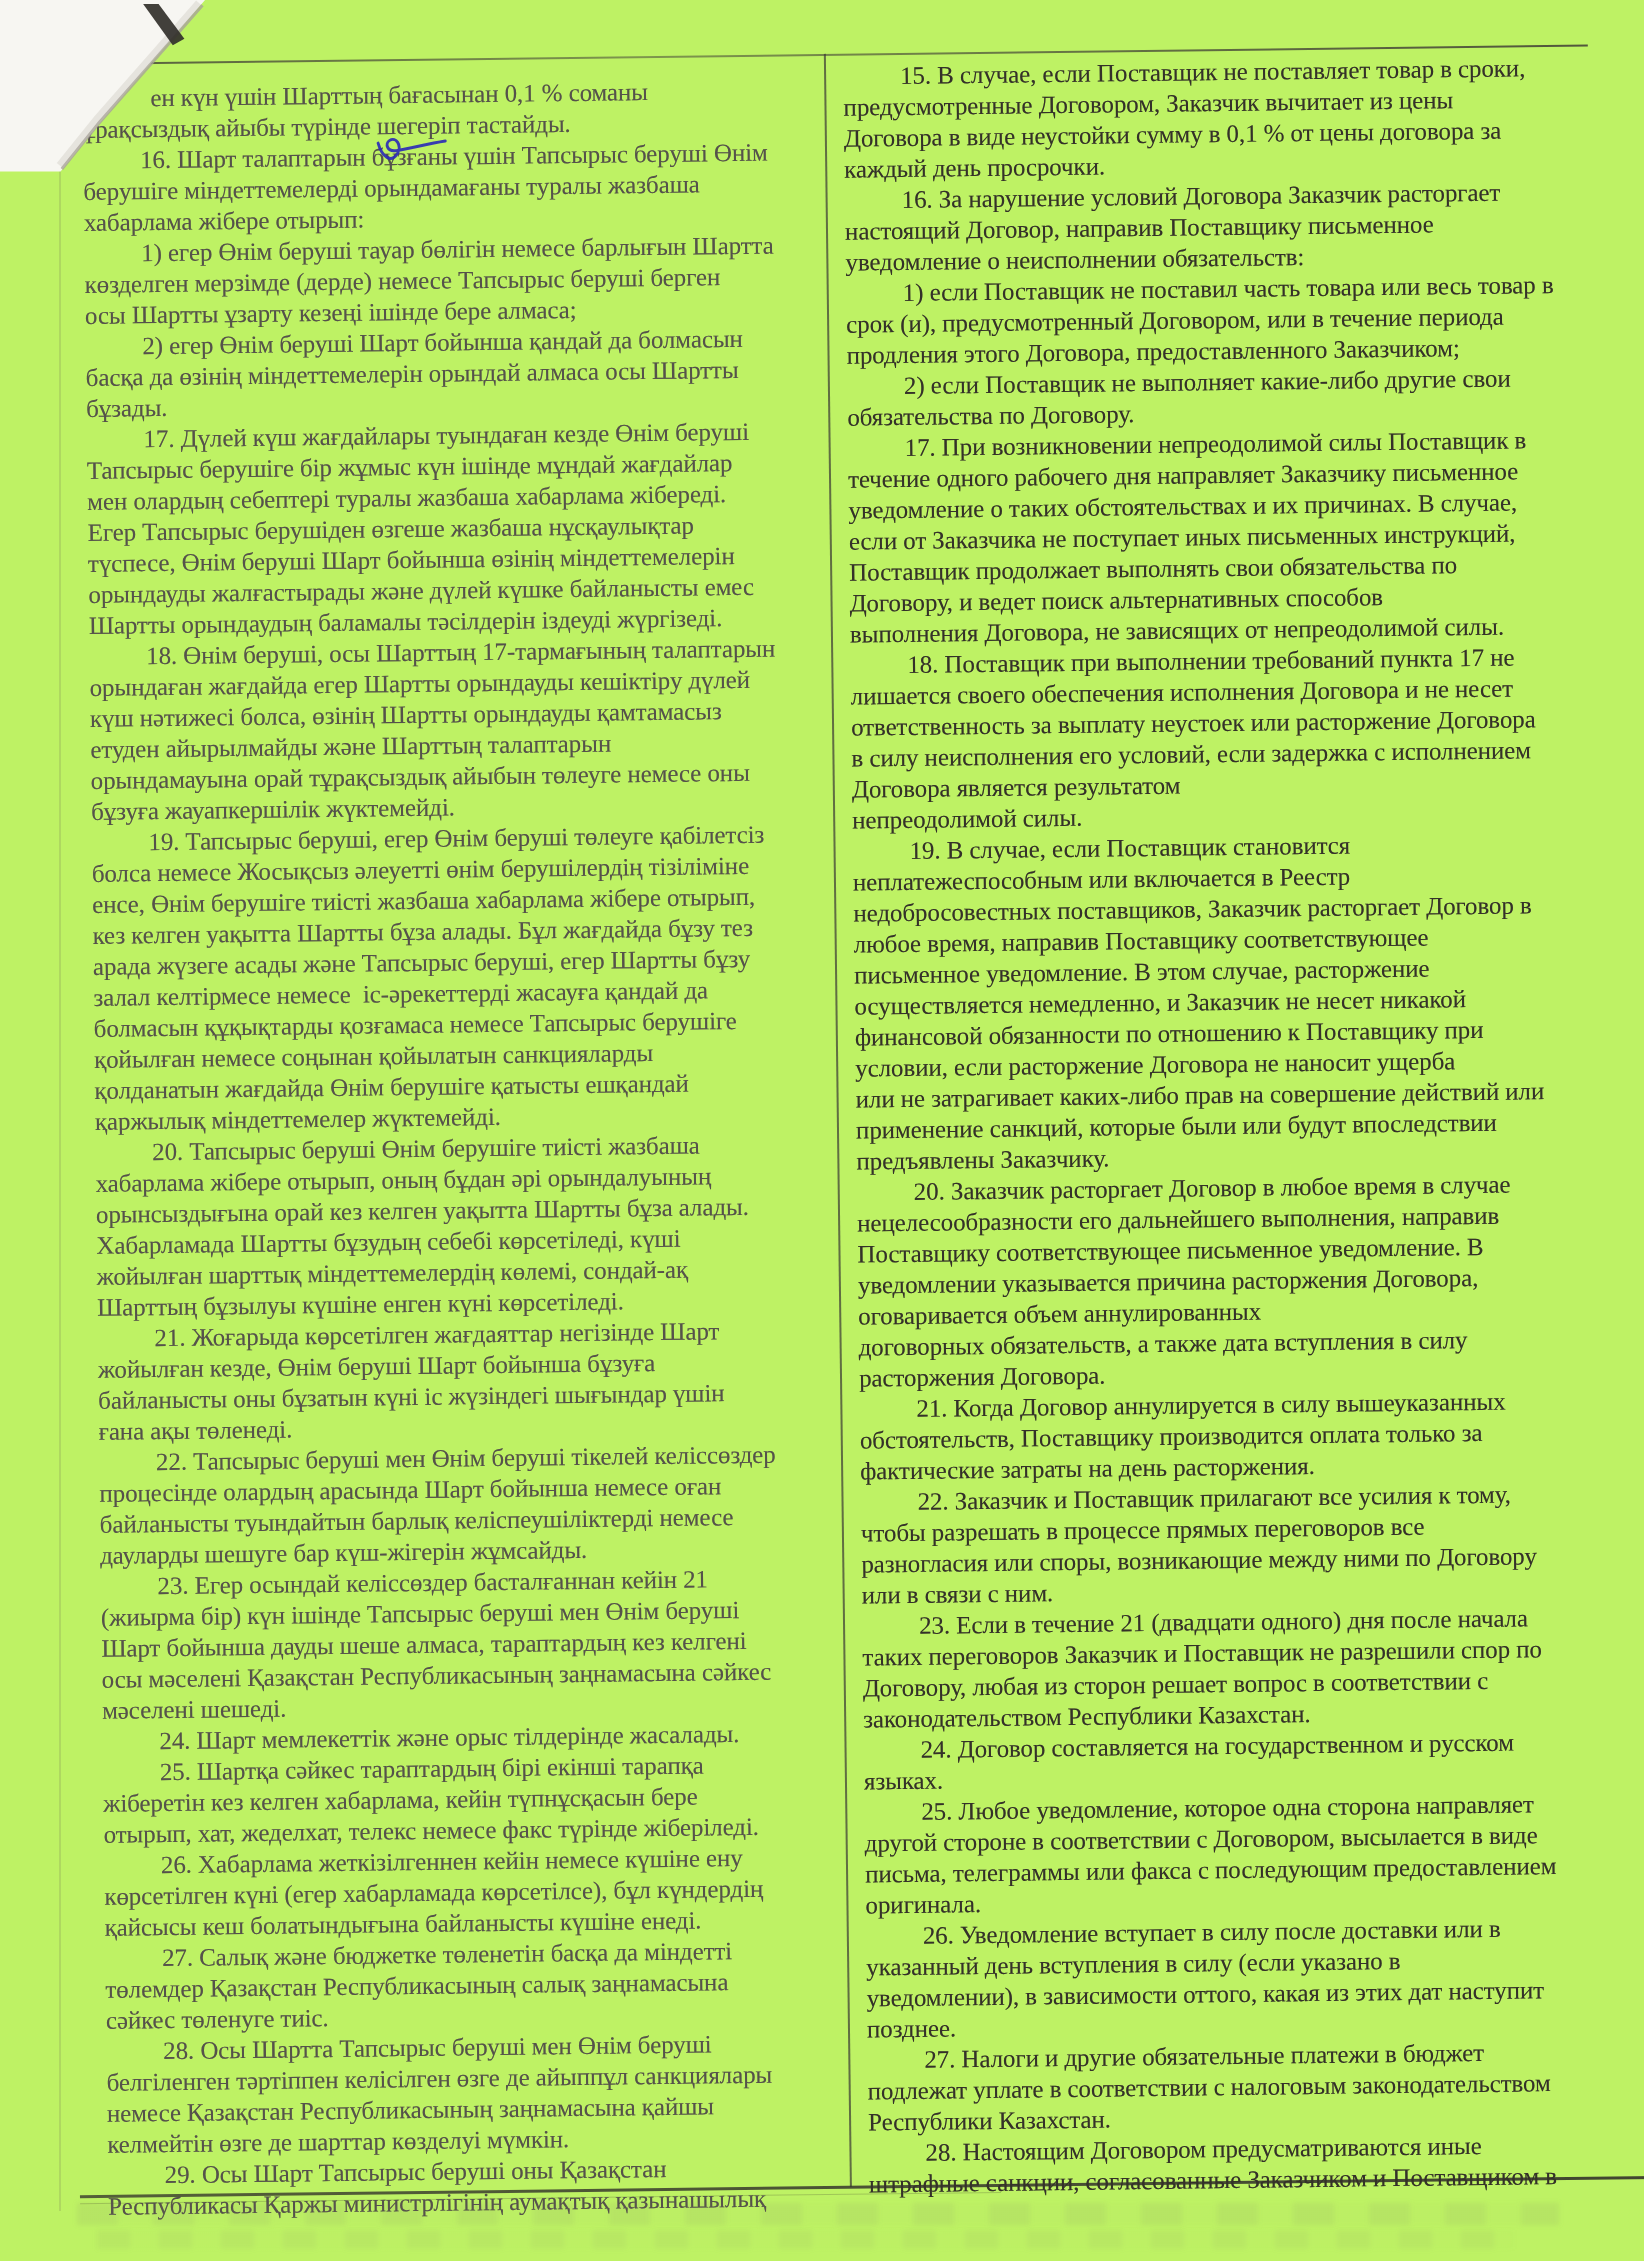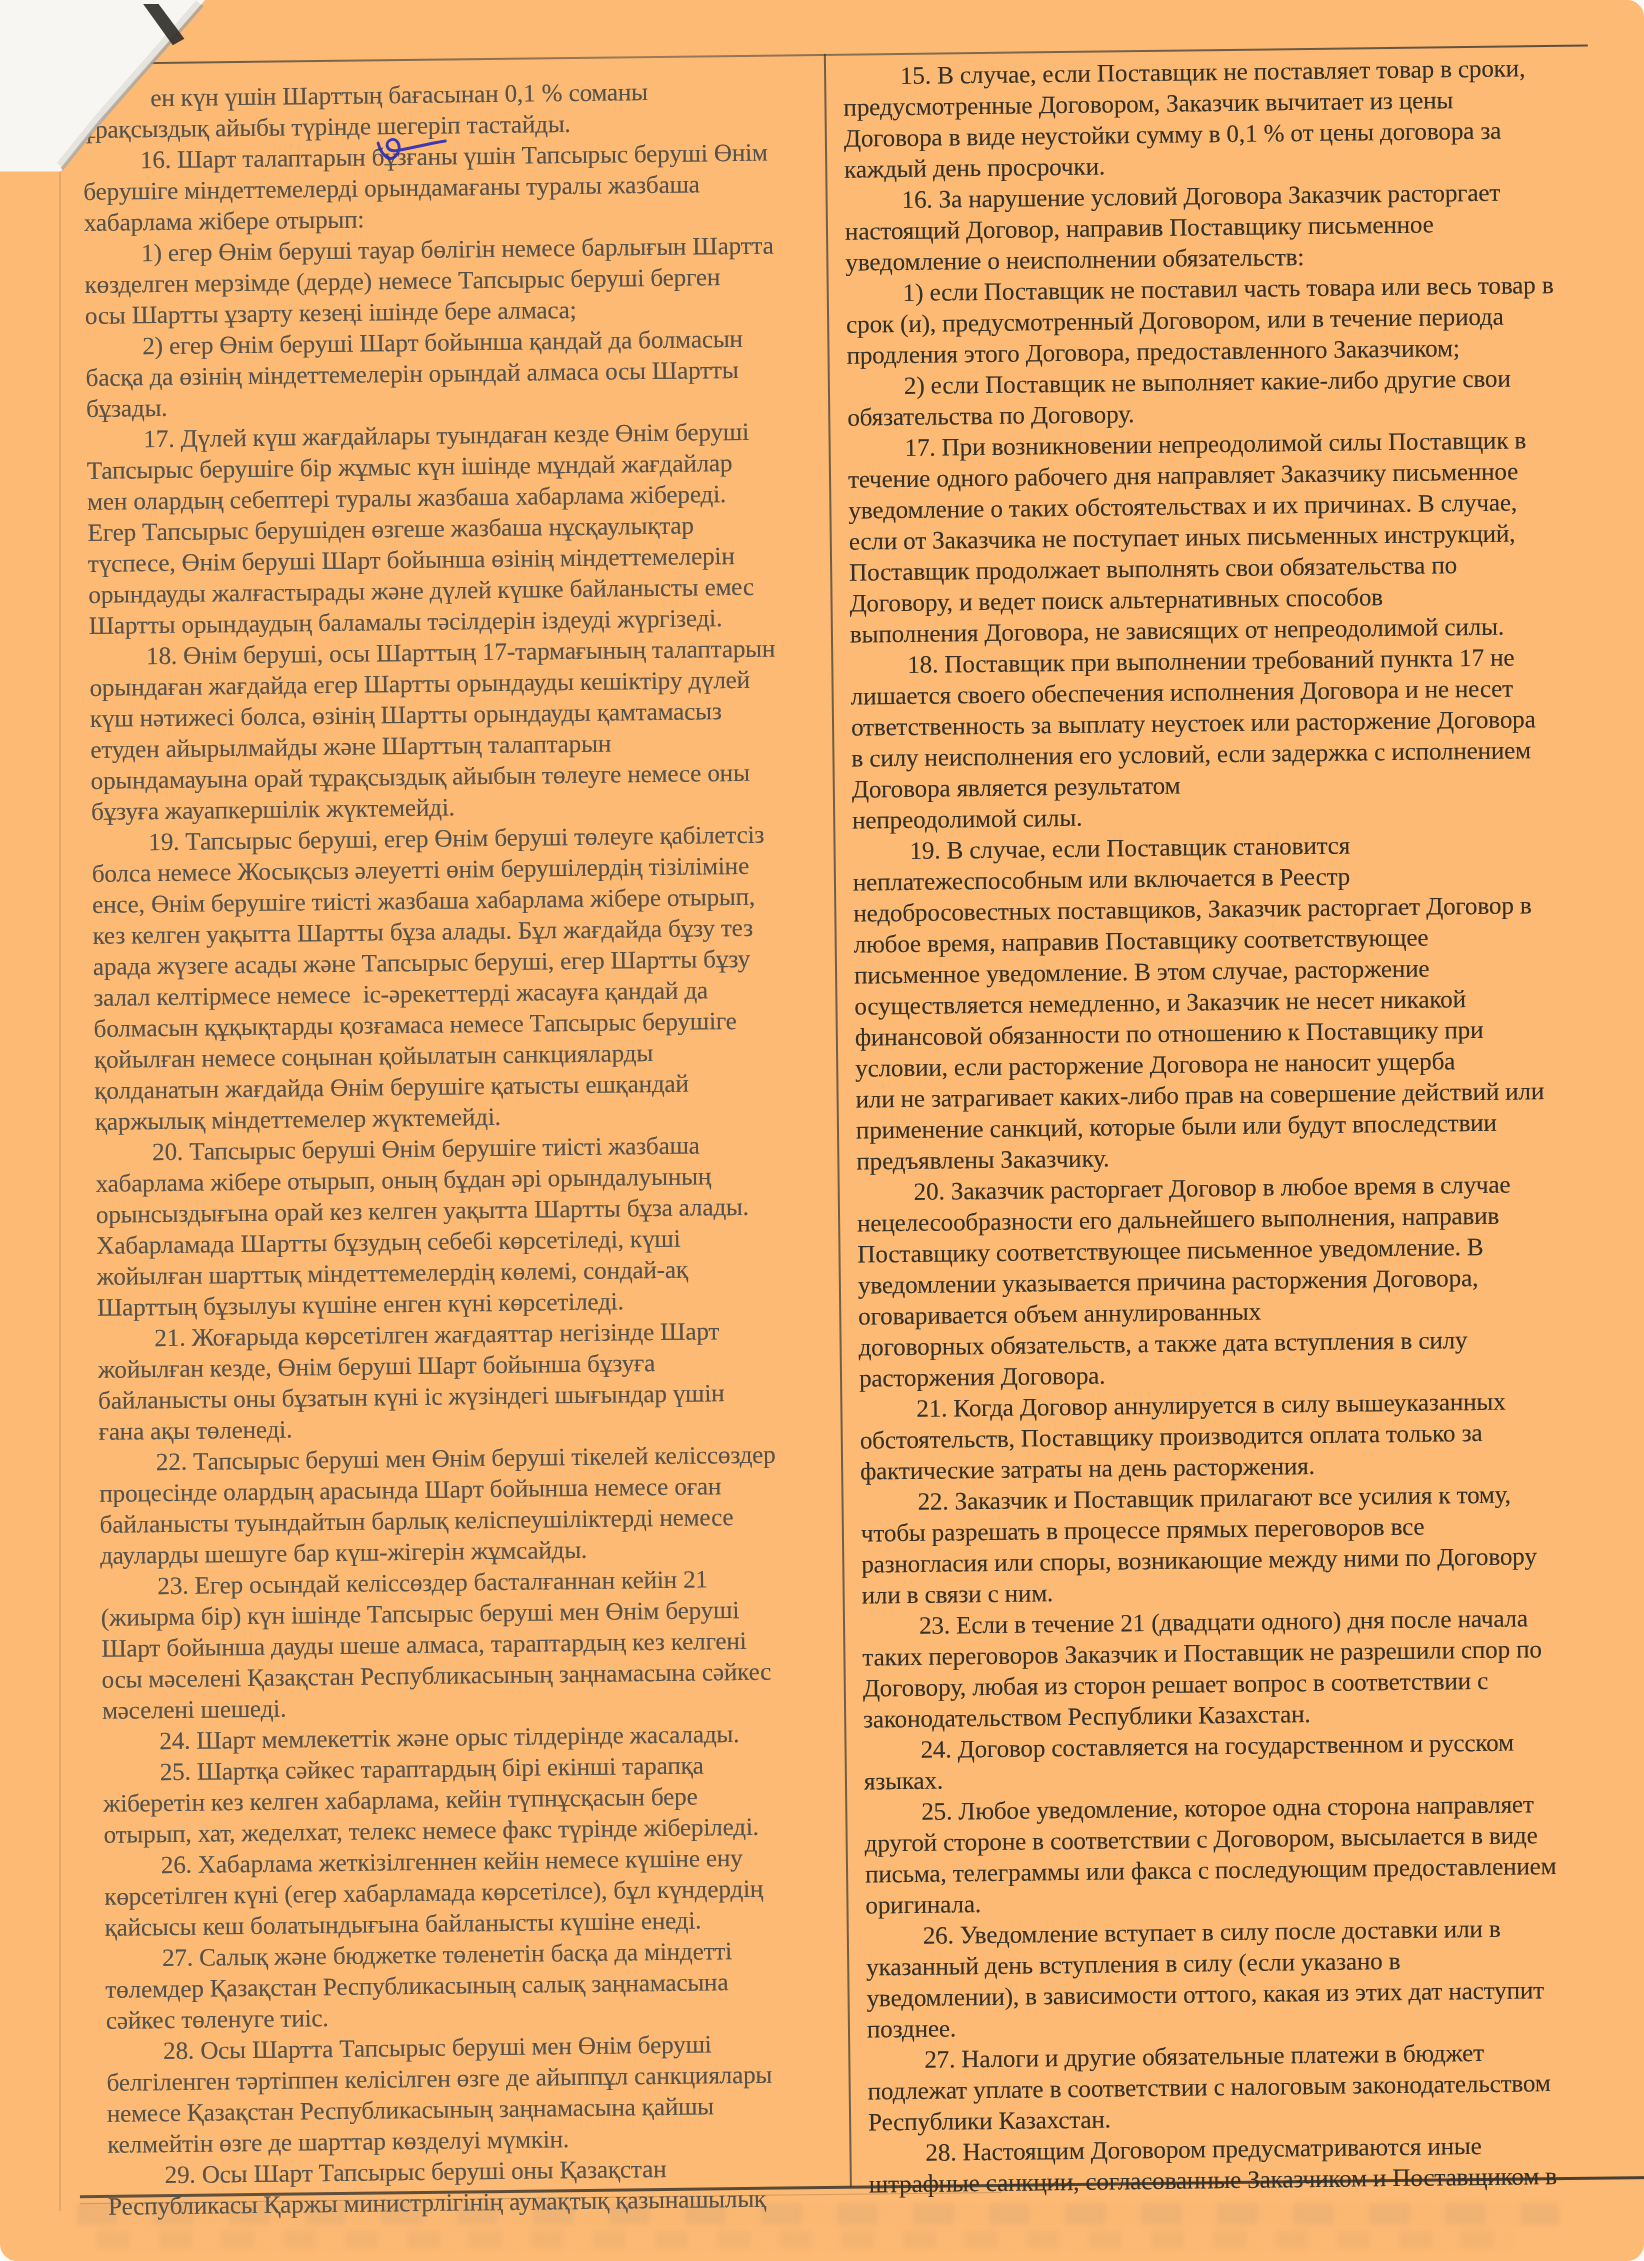--- a/index.html
+++ b/index.html
@@ -2,21 +2,21 @@
 <html style="font-size:10.3px"><head>
 <meta charset="utf-8">
 <style>
   html,body{margin:0;padding:0;}
   body{
     width:1644px;height:2261px;
     background:#fcfbf8;
     overflow:hidden;
     font-family:"Liberation Serif","DejaVu Serif",serif;
   }
-  .page{position:absolute;inset:0;background:#fdba74;border-radius:17px;}
+  .page{position:absolute;inset:0;background:#bef264;}
   .content{
     position:absolute;inset:0;
     transform:rotate(-0.7deg);
     transform-origin:50% 50%;
   }
   .rule{position:absolute;}
   .top-rule{
     left:150px;top:54px;width:1451px;height:1.9px;
     background:linear-gradient(90deg,rgba(62,59,53,.78),rgba(62,59,53,.5) 35%,rgba(62,59,53,.72) 70%,rgba(62,59,53,.85));
   }

